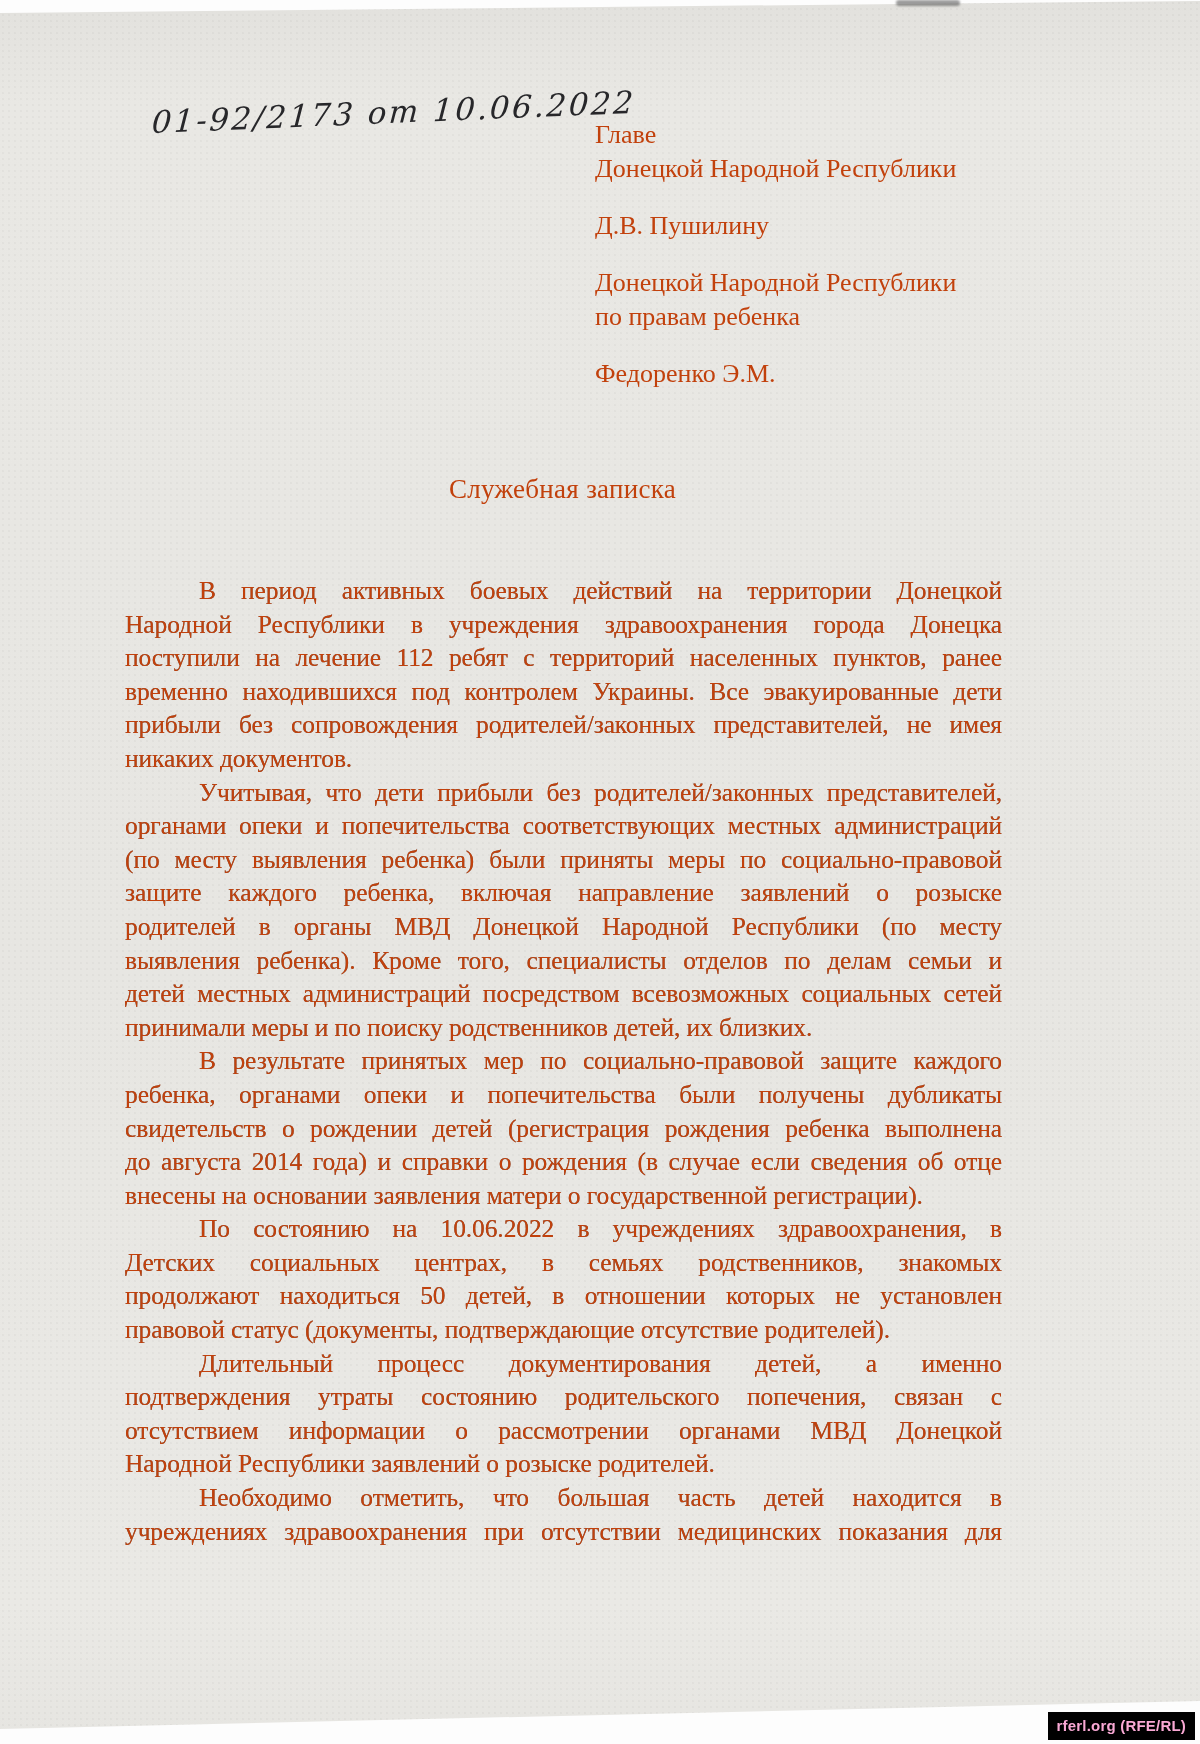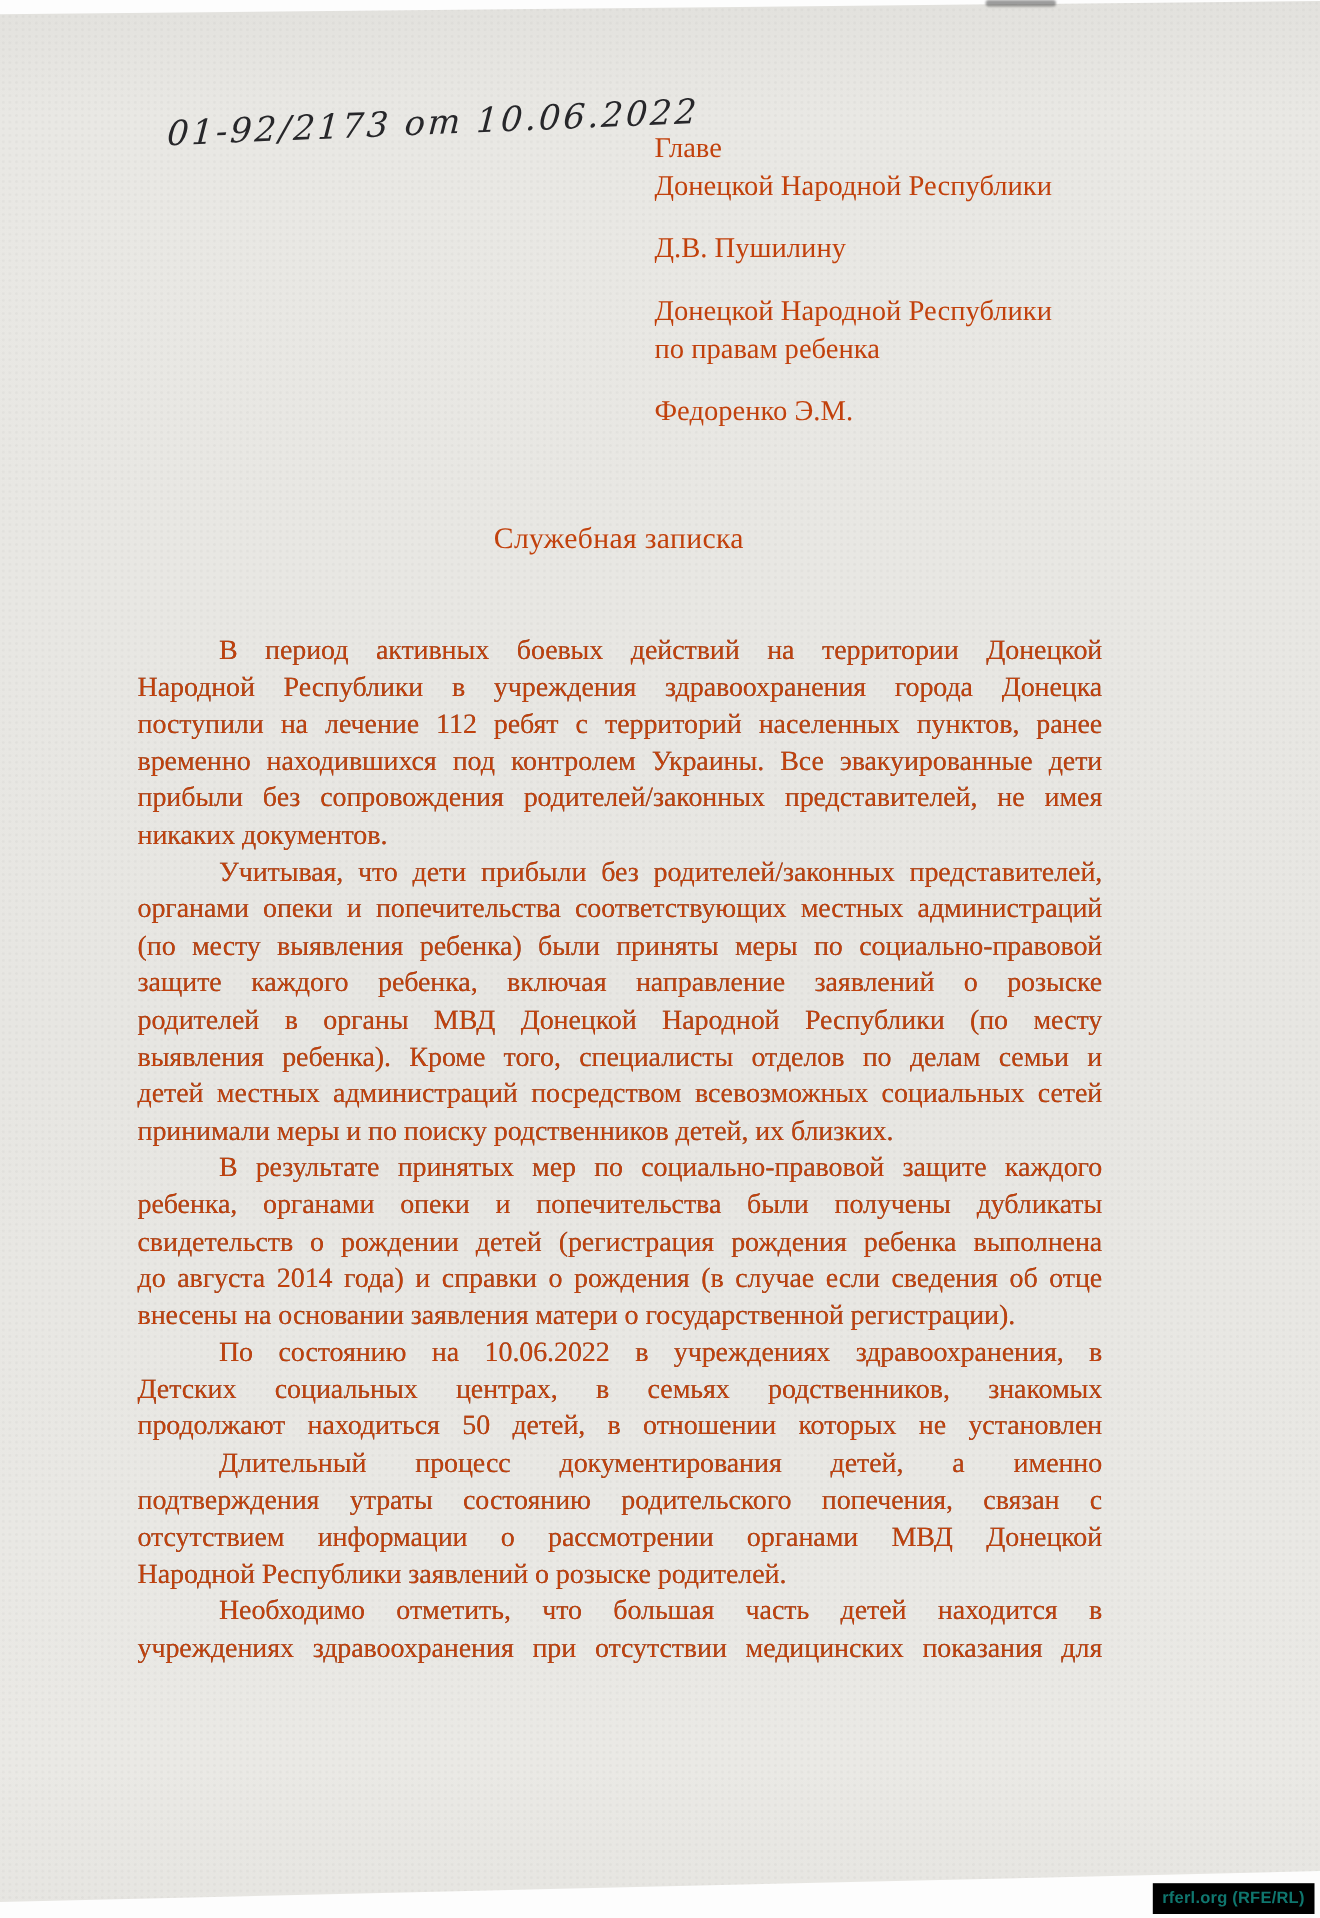--- a/index.html
+++ b/index.html
@@ -72,21 +72,21 @@
     position: absolute; left: 896px; top: 0; width: 64px; height: 6px;
     background: rgba(60,60,60,0.5);
     filter: blur(1px);
     border-radius: 3px;
   }
 
   
   .watermark {
     position: absolute; right: 5px; bottom: 4px;
     background: #000000;
-    color: #0f766e;
+    color: #f9a8d4;
     font-family: "Liberation Sans", sans-serif;
     font-weight: bold;
     font-size: 15px;
     padding: 5px 9px 6px 9px;
     letter-spacing: 0.2px;
   }
 </style>
 </head>
 <body>
 
@@ -138,20 +138,21 @@
         <div class="line indent just">В результате принятых мер по социально-правовой защите каждого</div>
         <div class="line just">ребенка, органами опеки и попечительства были получены дубликаты</div>
         <div class="line just">свидетельств о рождении детей (регистрация рождения ребенка выполнена</div>
         <div class="line just">до августа 2014 года) и справки о рождения (в случае если сведения об отце</div>
         <div class="line">внесены на основании заявления матери о государственной регистрации).</div>
       </div>
       <div class="para">
         <div class="line indent just">По состоянию на 10.06.2022 в учреждениях здравоохранения, в</div>
         <div class="line just">Детских социальных центрах, в семьях родственников, знакомых</div>
         <div class="line just">продолжают находиться 50 детей, в отношении которых не установлен</div>
+        <div class="line">правовой статус (документы, подтверждающие отсутствие родителей).</div>
       </div>
       <div class="para">
         <div class="line indent just">Длительный процесс документирования детей, а именно</div>
         <div class="line just">подтверждения утраты состоянию родительского попечения, связан с</div>
         <div class="line just">отсутствием информации о рассмотрении органами МВД Донецкой</div>
         <div class="line">Народной Республики заявлений о розыске родителей.</div>
       </div>
       <div class="para">
         <div class="line indent just">Необходимо отметить, что большая часть детей находится в</div>
         <div class="line just">учреждениях здравоохранения при отсутствии медицинских показания для</div>

